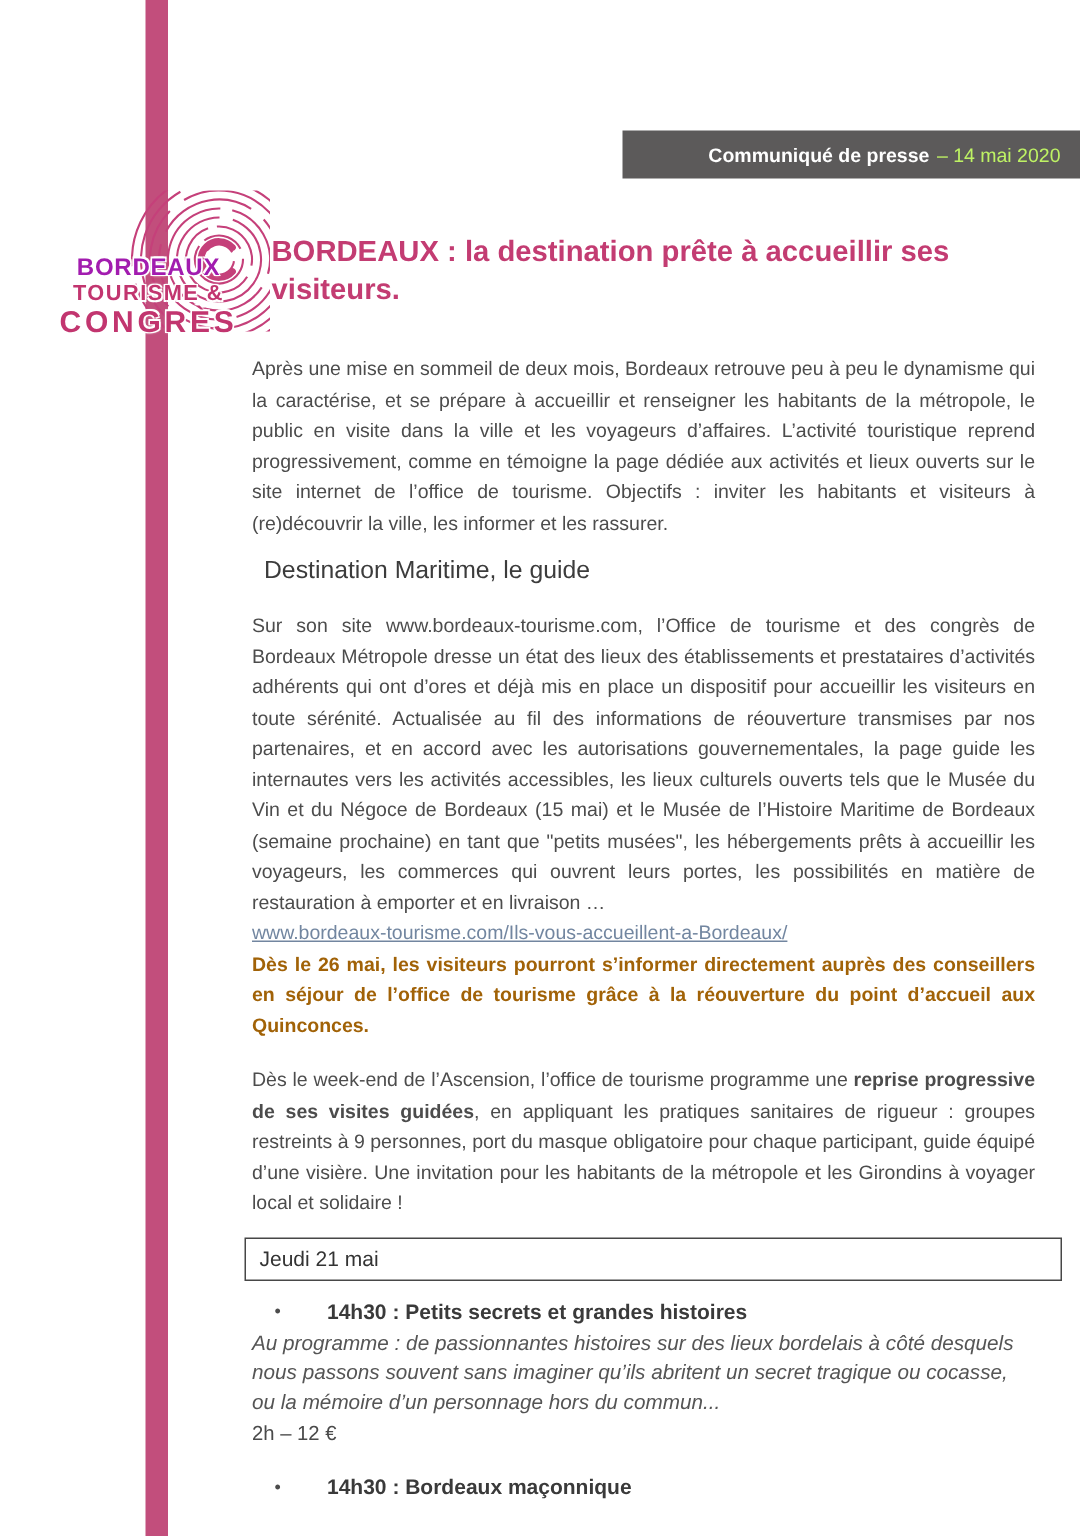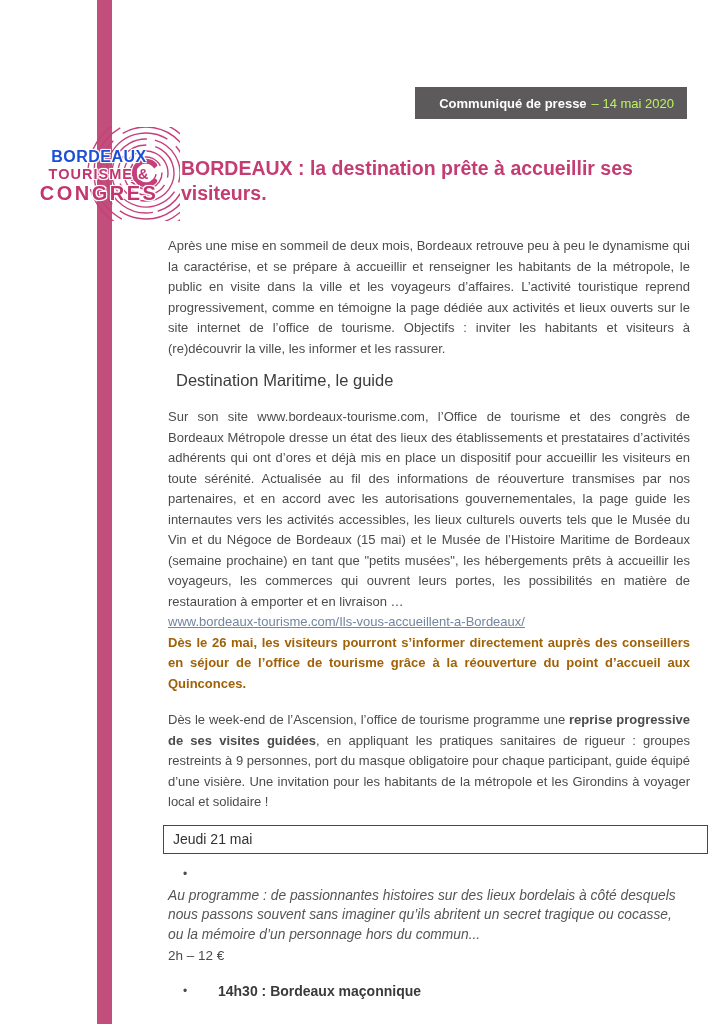--- a/index.html
+++ b/index.html
@@ -5,35 +5,35 @@
   html,body{margin:0;padding:0;}
   body{
     width:723px;height:1024px;position:relative;background:#ffffff;overflow:hidden;
     font-family:"Liberation Sans", sans-serif;color:#4c4c4c;
   }
   
   .brand-bar{position:absolute;left:97px;top:0;width:15px;height:1024px;background:#c24e7c;z-index:1;}
 
   
   .press-bar{
-    position:absolute;left:415px;top:87px;width:272px;height:32px;background:#5c5a5a;
+    position:absolute;left:415px;top:87px;width:305px;height:32px;background:#5c5a5a;
     display:flex;align-items:center;justify-content:flex-end;padding-right:13px;box-sizing:border-box;
     z-index:3;
   }
   .press-bar .pb-bold{color:#ffffff;font-weight:700;font-size:13px;}
   .press-bar .pb-date{color:#bef264;font-weight:400;font-size:13px;margin-left:5px;}
 
   
   .logo{position:absolute;left:28px;top:127px;width:152px;height:94px;z-index:2;}
   .logo svg{position:absolute;left:0;top:0;}
   .logo-text{
     position:absolute;left:0;top:21px;width:142px;text-align:center;line-height:1.12;
     text-shadow:0 0 2px #fff,0 0 2px #fff,1px 1px 0 #fff,-1px -1px 0 #fff,1px -1px 0 #fff,-1px 1px 0 #fff;
   }
-  .logo-line1{font-size:16px;font-weight:800;color:#1d4ed8;letter-spacing:.5px;}
+  .logo-line1{font-size:16px;font-weight:800;color:#a21caf;letter-spacing:.5px;margin-top:22px;}
   .logo-line2{font-size:14.5px;font-weight:700;color:#c2356f;letter-spacing:1px;}
   .logo-line3{font-size:20px;font-weight:700;color:#c2356f;letter-spacing:2.5px;}
 
   
   .main{position:absolute;left:168px;top:0;width:522px;z-index:2;}
   .headline{margin:156px 0 0 13px;font-size:19.5px;line-height:25px;font-weight:700;color:#c33c72;}
   p,.para{margin:0;font-size:13px;line-height:20.5px;text-align:justify;color:#4c4c4c;}
   .intro{margin-top:30px;}
   .sec-title{margin:10px 0 0 8px;font-size:16.5px;line-height:22px;font-weight:400;color:#3c3c3c;}
   .sec-title.second{margin-top:12px;}
@@ -106,20 +106,21 @@
 
   <p class="s2-body">
     <span>Dès le week-end de l’Ascension, l’office de tourisme programme une </span><span class="bold-inline">reprise progressive de ses visites guidées</span><span>, en appliquant les pratiques sanitaires de rigueur : groupes restreints à 9 personnes, port du masque obligatoire pour chaque participant, guide équipé d’une visière. Une invitation pour les habitants de la métropole et les Girondins à voyager local et solidaire !</span>
   </p>
 
   <div class="day-box">Jeudi 21 mai</div>
 
   <div class="sched-item first">
     <div class="item-title-row">
       <span class="bullet">•</span>
+      <span>14h30 : Petits secrets et grandes histoires</span>
     </div>
     <div class="item-desc">Au programme : de passionnantes histoires sur des lieux bordelais à côté desquels nous passons souvent sans imaginer qu’ils abritent un secret tragique ou cocasse, ou la mémoire d’un personnage hors du commun...</div>
     <div class="item-price">2h – 12 €</div>
   </div>
 
   <div class="sched-item second">
     <div class="item-title-row">
       <span class="bullet">•</span>
       <span>14h30 : Bordeaux maçonnique</span>
     </div>

